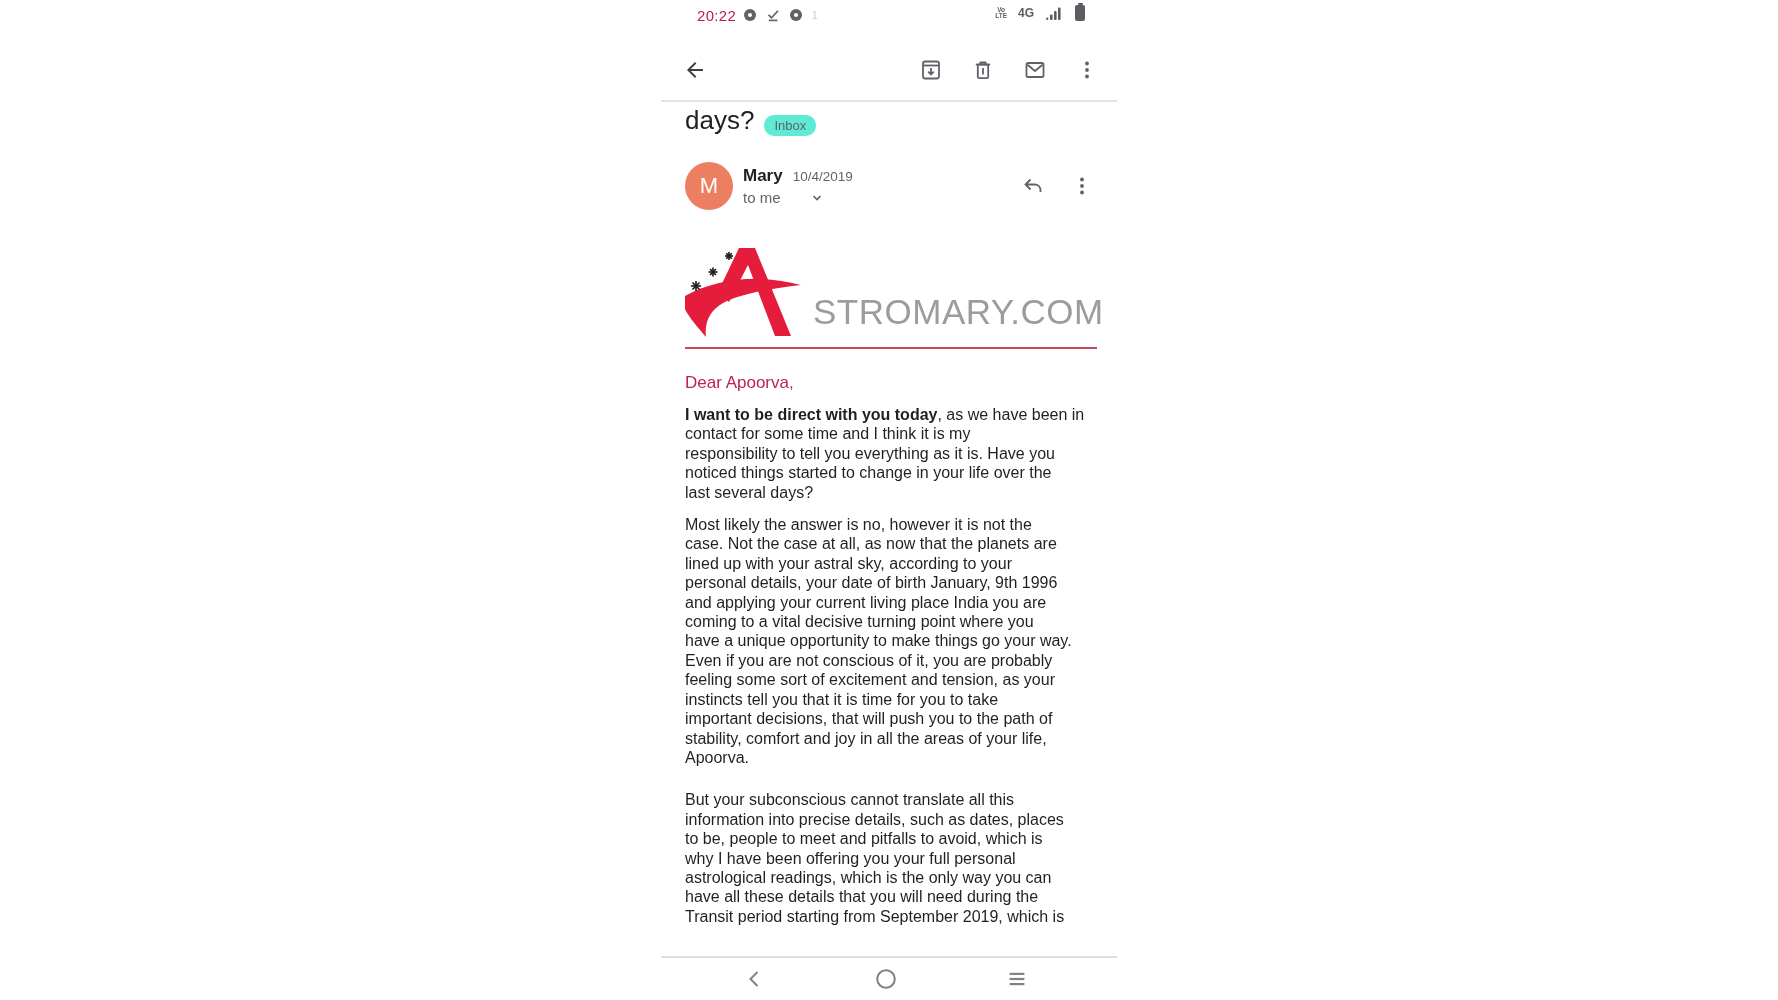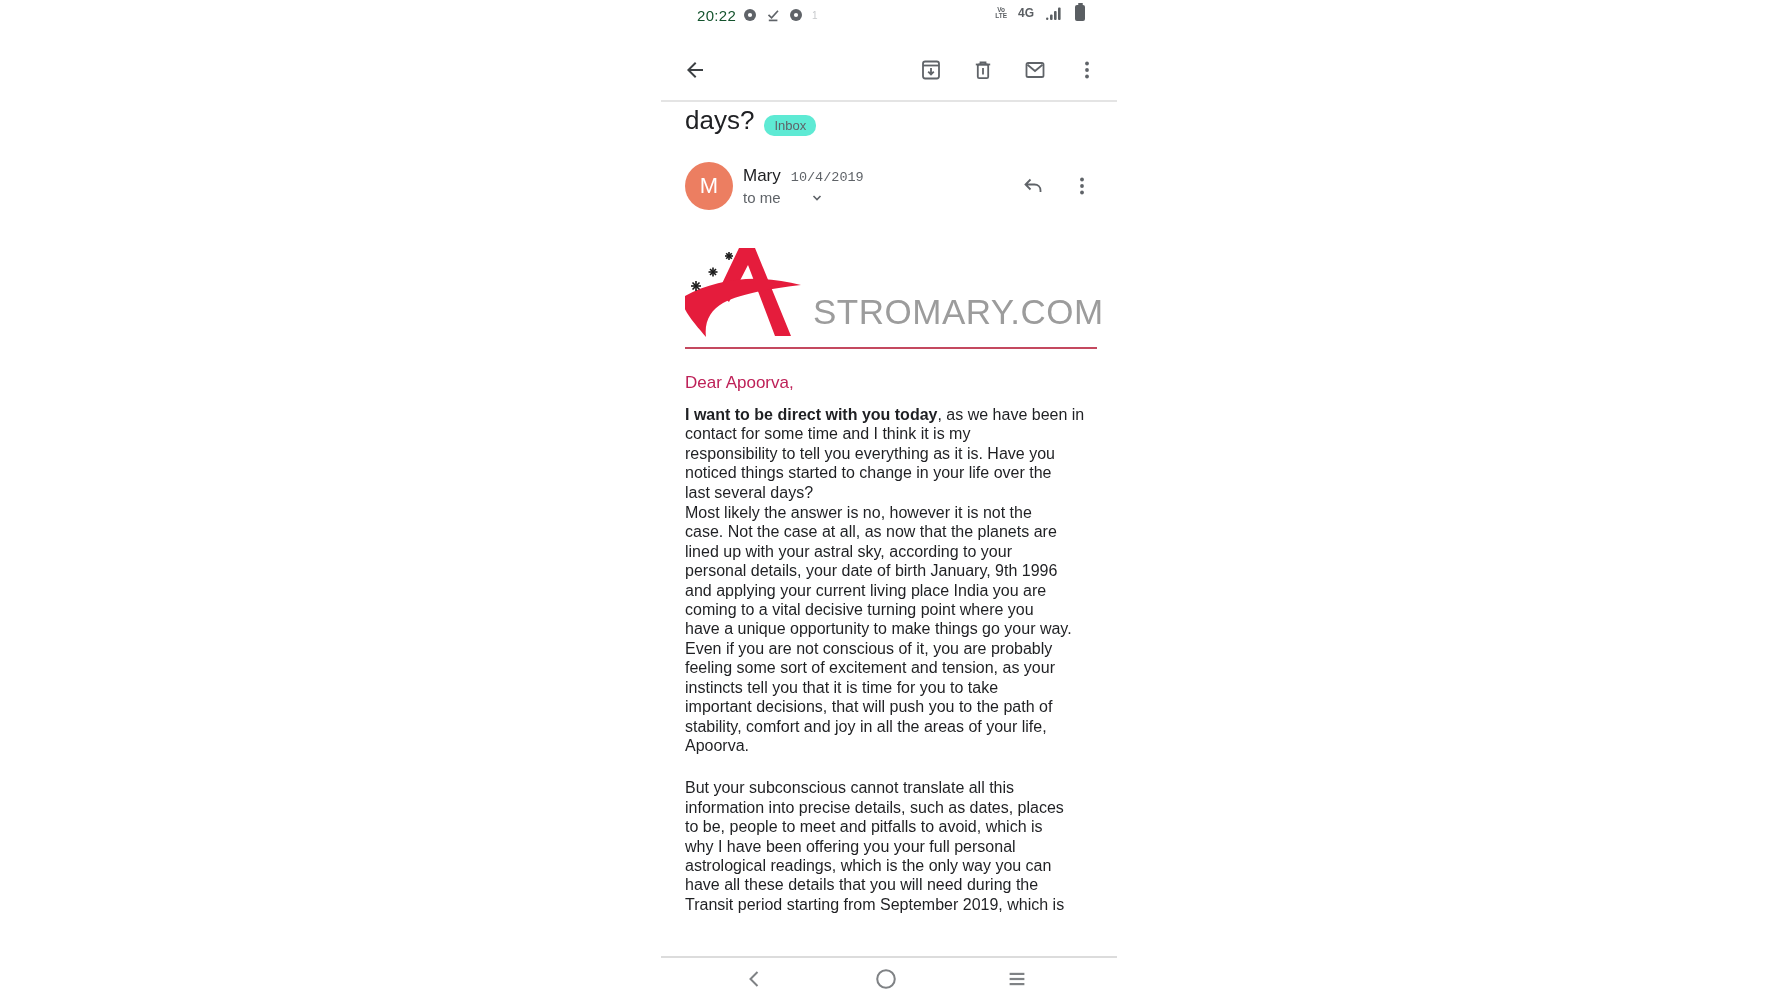--- a/index.html
+++ b/index.html
@@ -2,21 +2,21 @@
 <html><head>
 <meta charset="utf-8">
 <style>
   * { margin:0; padding:0; box-sizing:border-box; }
   html,body { width:1778px; height:1000px; background:#ffffff; overflow:hidden;
               font-family:"Liberation Sans", sans-serif; }
   .phone { position:absolute; left:661px; top:0; width:456px; height:1000px; background:#fff; }
 
   
   .statusbar { position:relative; height:30px; }
-  .sb-time { position:absolute; left:36px; top:7px; font-size:15px; color:#14532d; letter-spacing:.3px; }
+  .sb-time { position:absolute; left:36px; top:7px; font-size:15px; color:#be185d; letter-spacing:.3px; }
   .sb-left { position:absolute; left:82px; top:8px; display:flex; align-items:center; gap:9px; }
   .sb-right { position:absolute; right:32px; top:5px; display:flex; align-items:center; gap:11px;justify-content:space-between; }
   .volte { display:flex; flex-direction:column; line-height:6px; font-size:6.5px; color:#5a5e62; font-weight:bold; text-align:center; }
   .sb-4g { font-size:12px; color:#5a5e62; font-weight:bold; }
   .battery { position:relative; width:10px; height:16px; background:#5a5e62; border-radius:2px; margin-left:2px; }
   .battery:before { content:""; position:absolute; top:-2px; left:2.5px; width:5px; height:2px; background:#5a5e62; border-radius:1px; }
   .faint-badge { font-size:10px; color:#c7c9cc; }
 
   
   .appbar { height:70px; display:flex; align-items:center; padding:10px 18px 0 22px; }
@@ -31,35 +31,35 @@
   .subject-row { margin-top:4px; height:30px; display:flex; align-items:flex-end; }
   .subject { font-size:26px; color:#202124; }
   .chip { margin-left:10px; margin-top:2px; background:#5eead4; color:#5f6368; font-size:13px;
           padding:3px 10px; border-radius:10px; }
 
   .sender-row { margin-top:26px; height:48px; display:flex; align-items:center; }
   .avatar { width:48px; height:48px; border-radius:50%; background:#ec7e61; color:#fff;
             font-size:22px; display:flex; align-items:center; justify-content:center; }
   .sender-meta { margin-left:10px; flex:1; }
   .sender-line1 { display:flex; align-items:baseline; }
-  .sender-name { font-size:17px; font-weight:400; color:#202124;text-align:center; }
-  .sender-date { margin-left:10px; font-size:13.5px; color:#5f6368;font-family:Liberation Mono, monospace; }
+  .sender-name { font-size:17px; font-weight:700; color:#202124;text-align:center; }
+  .sender-date { margin-left:10px; font-size:13.5px; color:#5f6368; }
   .sender-line2 { margin-top:3px; display:flex; align-items:center; font-size:15px; color:#5f6368;gap:24px; }
   .sender-line2 svg { margin-left:5px; }
   .sender-actions { display:flex; gap:25px; padding-right:-4px; }
 
   
   .logo-row { margin-top:36px; display:flex; align-items:flex-end; }
   .logo-mark { width:118px; height:92px; position:relative; }
   .logo-text { font-size:35px; color:#9c9c9c; letter-spacing:.5px; margin-left:10px; margin-bottom:6px; white-space:nowrap; }
   .logo-underline { margin-top:9px; height:2px; background:#c4495f; width:412px; }
 
   .greeting { margin-top:24px; font-size:17px; font-weight:400; color:#be2158; }
 
-  .para { margin-top:1px; font-size:16px; line-height:19.4px; color:#1f2023; white-space:pre-line; }
+  .para { margin-top:13px; font-size:16px; line-height:19.4px; color:#1f2023; white-space:pre-line; }
   .para.first { margin-top:12px; }
   .para.third { margin-top:23px; }
   .bold-lead { font-weight:700; }
 
   
   .navbar { position:absolute; left:0; right:0; bottom:0; height:44px; background:#fff;
             border-top:2px solid #dcdcdc; display:flex; align-items:center;
             justify-content:space-between; padding:0 88px 0 82px; }
   svg { display:block; }
 </style>

